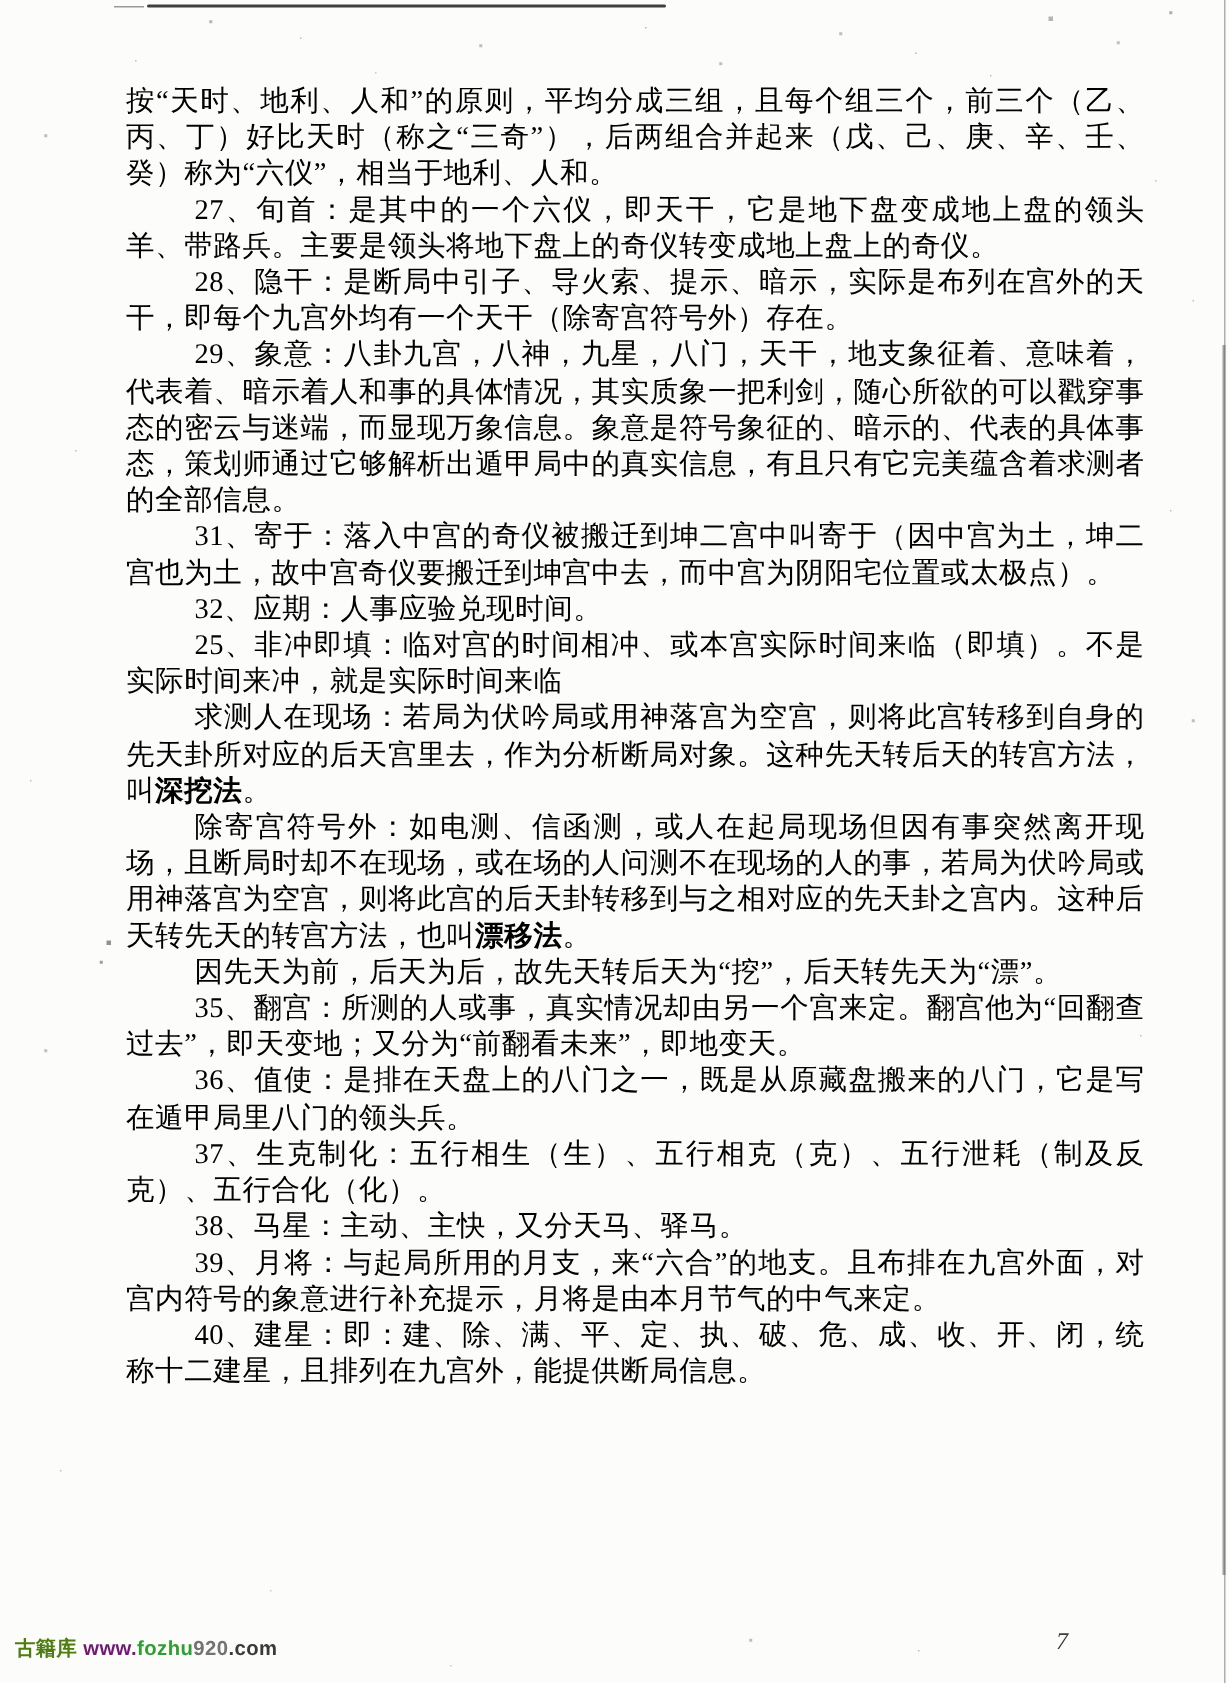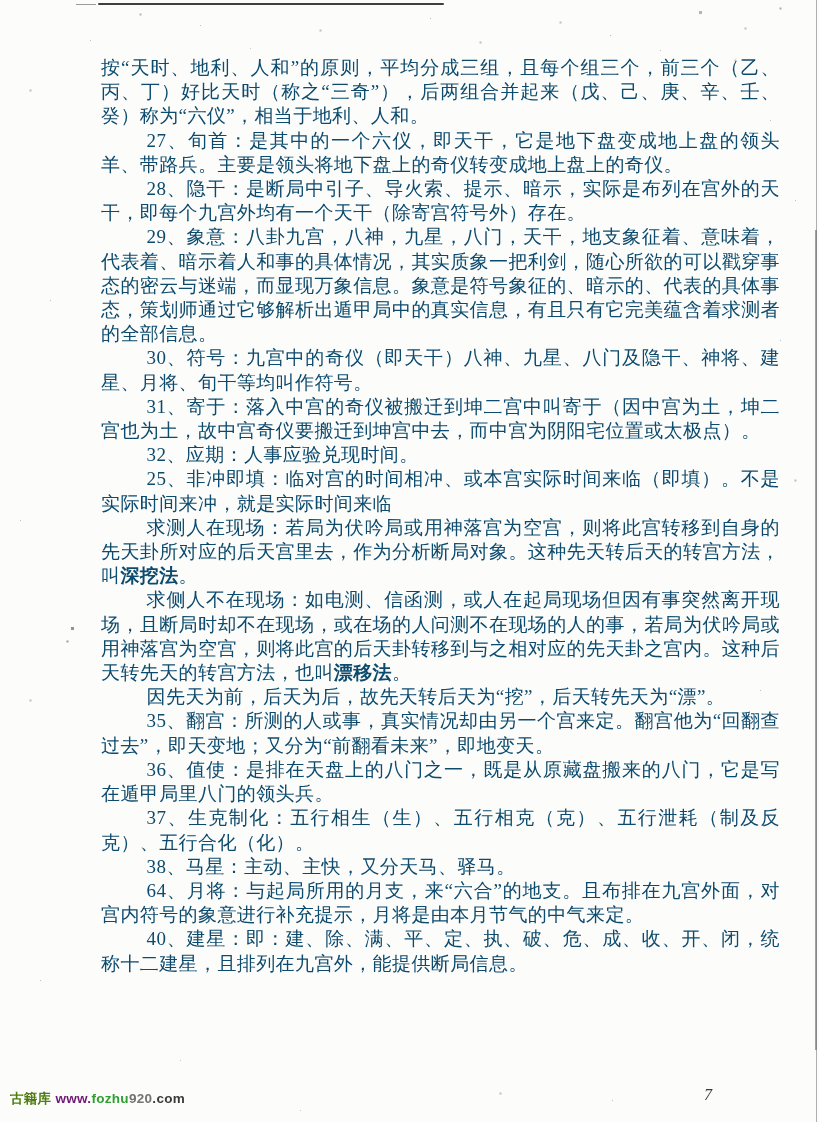--- a/index.html
+++ b/index.html
@@ -85,24 +85,24 @@
       300px 1110px 0 0 rgba(50,50,50,.25),
       180px 1060px 0 0 rgba(50,50,50,.25),
       735px 60px 0 0.5px rgba(50,50,50,.3),
       795px 200px 0 0 rgba(50,50,50,.3),
       795px 480px 0 0.5px rgba(50,50,50,.3),
       20px 520px 0 0 rgba(50,50,50,.3);
   }
   
   .text-body {
     position: absolute;
-    left: 101px;
+    left: 84px;
     top: 56px;
     width: 679px;
-    color: #0c4a6e;
+    color: #000000;
     font-size: 19px;
     line-height: 24.2px;
     letter-spacing: 0.4px;
     text-align: justify;
     text-justify: inter-ideograph;
   }
   .text-body p {
     margin: 0;
     padding: 0;
   }
@@ -147,32 +147,31 @@
   <div class="top-scan-line-faint"></div>
   <div class="right-edge-line"></div>
   <div class="right-edge-dark"></div>
   <div class="specks"></div>
 
   <div class="text-body">
       <p class=""><span>按“天时、地利、人和”的原则，平均分成三组，且每个组三个，前三个（乙、丙、丁）好比天时（称之“三奇”），后两组合并起来（戊、己、庚、辛、壬、癸）称为“六仪”，相当于地利、人和。</span></p>
       <p class="indent"><span>27、旬首：是其中的一个六仪，即天干，它是地下盘变成地上盘的领头羊、带路兵。主要是领头将地下盘上的奇仪转变成地上盘上的奇仪。</span></p>
       <p class="indent"><span>28、隐干：是断局中引子、导火索、提示、暗示，实际是布列在宫外的天干，即每个九宫外均有一个天干（除寄宫符号外）存在。</span></p>
       <p class="indent"><span>29、象意：八卦九宫，八神，九星，八门，天干，地支象征着、意味着，代表着、暗示着人和事的具体情况，其实质象一把利剑，随心所欲的可以戳穿事态的密云与迷端，而显现万象信息。象意是符号象征的、暗示的、代表的具体事态，策划师通过它够解析出遁甲局中的真实信息，有且只有它完美蕴含着求测者的全部信息。</span></p>
-      <p class="indent"><span>30、符号：九宫中的奇仪（即天干）八神、九星、八门及隐干、神将、建星、月将、旬干等均叫作符号。</span></p>
       <p class="indent"><span>31、寄于：落入中宫的奇仪被搬迁到坤二宫中叫寄于（因中宫为土，坤二宫也为土，故中宫奇仪要搬迁到坤宫中去，而中宫为阴阳宅位置或太极点）。</span></p>
       <p class="indent"><span>32、应期：人事应验兑现时间。</span></p>
       <p class="indent"><span>25、非冲即填：临对宫的时间相冲、或本宫实际时间来临（即填）。不是实际时间来冲，就是实际时间来临</span></p>
       <p class="indent"><span>求测人在现场：若局为伏吟局或用神落宫为空宫，则将此宫转移到自身的先天卦所对应的后天宫里去，作为分析断局对象。这种先天转后天的转宫方法，叫</span><span class="bold">深挖法</span><span>。</span></p>
-      <p class="indent"><span>求侧人不在现场：如电测、信函测，或人在起局现场但因有事突然离开现场，且断局时却不在现场，或在场的人问测不在现场的人的事，若局为伏吟局或用神落宫为空宫，则将此宫的后天卦转移到与之相对应的先天卦之宫内。这种后天转先天的转宫方法，也叫</span><span class="bold">漂移法</span><span>。</span></p>
+      <p class="indent"><span>除寄宫符号外：如电测、信函测，或人在起局现场但因有事突然离开现场，且断局时却不在现场，或在场的人问测不在现场的人的事，若局为伏吟局或用神落宫为空宫，则将此宫的后天卦转移到与之相对应的先天卦之宫内。这种后天转先天的转宫方法，也叫</span><span class="bold">漂移法</span><span>。</span></p>
       <p class="indent"><span>因先天为前，后天为后，故先天转后天为“挖”，后天转先天为“漂”。</span></p>
       <p class="indent"><span>35、翻宫：所测的人或事，真实情况却由另一个宫来定。翻宫他为“回翻查过去”，即天变地；又分为“前翻看未来”，即地变天。</span></p>
       <p class="indent"><span>36、值使：是排在天盘上的八门之一，既是从原藏盘搬来的八门，它是写在遁甲局里八门的领头兵。</span></p>
       <p class="indent"><span>37、生克制化：五行相生（生）、五行相克（克）、五行泄耗（制及反克）、五行合化（化）。</span></p>
       <p class="indent"><span>38、马星：主动、主快，又分天马、驿马。</span></p>
-      <p class="indent"><span>64、月将：与起局所用的月支，来“六合”的地支。且布排在九宫外面，对宫内符号的象意进行补充提示，月将是由本月节气的中气来定。</span></p>
+      <p class="indent"><span>39、月将：与起局所用的月支，来“六合”的地支。且布排在九宫外面，对宫内符号的象意进行补充提示，月将是由本月节气的中气来定。</span></p>
       <p class="indent"><span>40、建星：即：建、除、满、平、定、执、破、危、成、收、开、闭，统称十二建星，且排列在九宫外，能提供断局信息。</span></p>
     </div>
 
   <div class="watermark">
     <span class="wm-prefix">古籍库 </span><span class="wm-www">www.</span><span class="wm-green">fozhu</span><span class="wm-red">920</span><span class="wm-com">.com</span>
   </div>
 
   <div class="page-number">7</div>
 
 </div>

